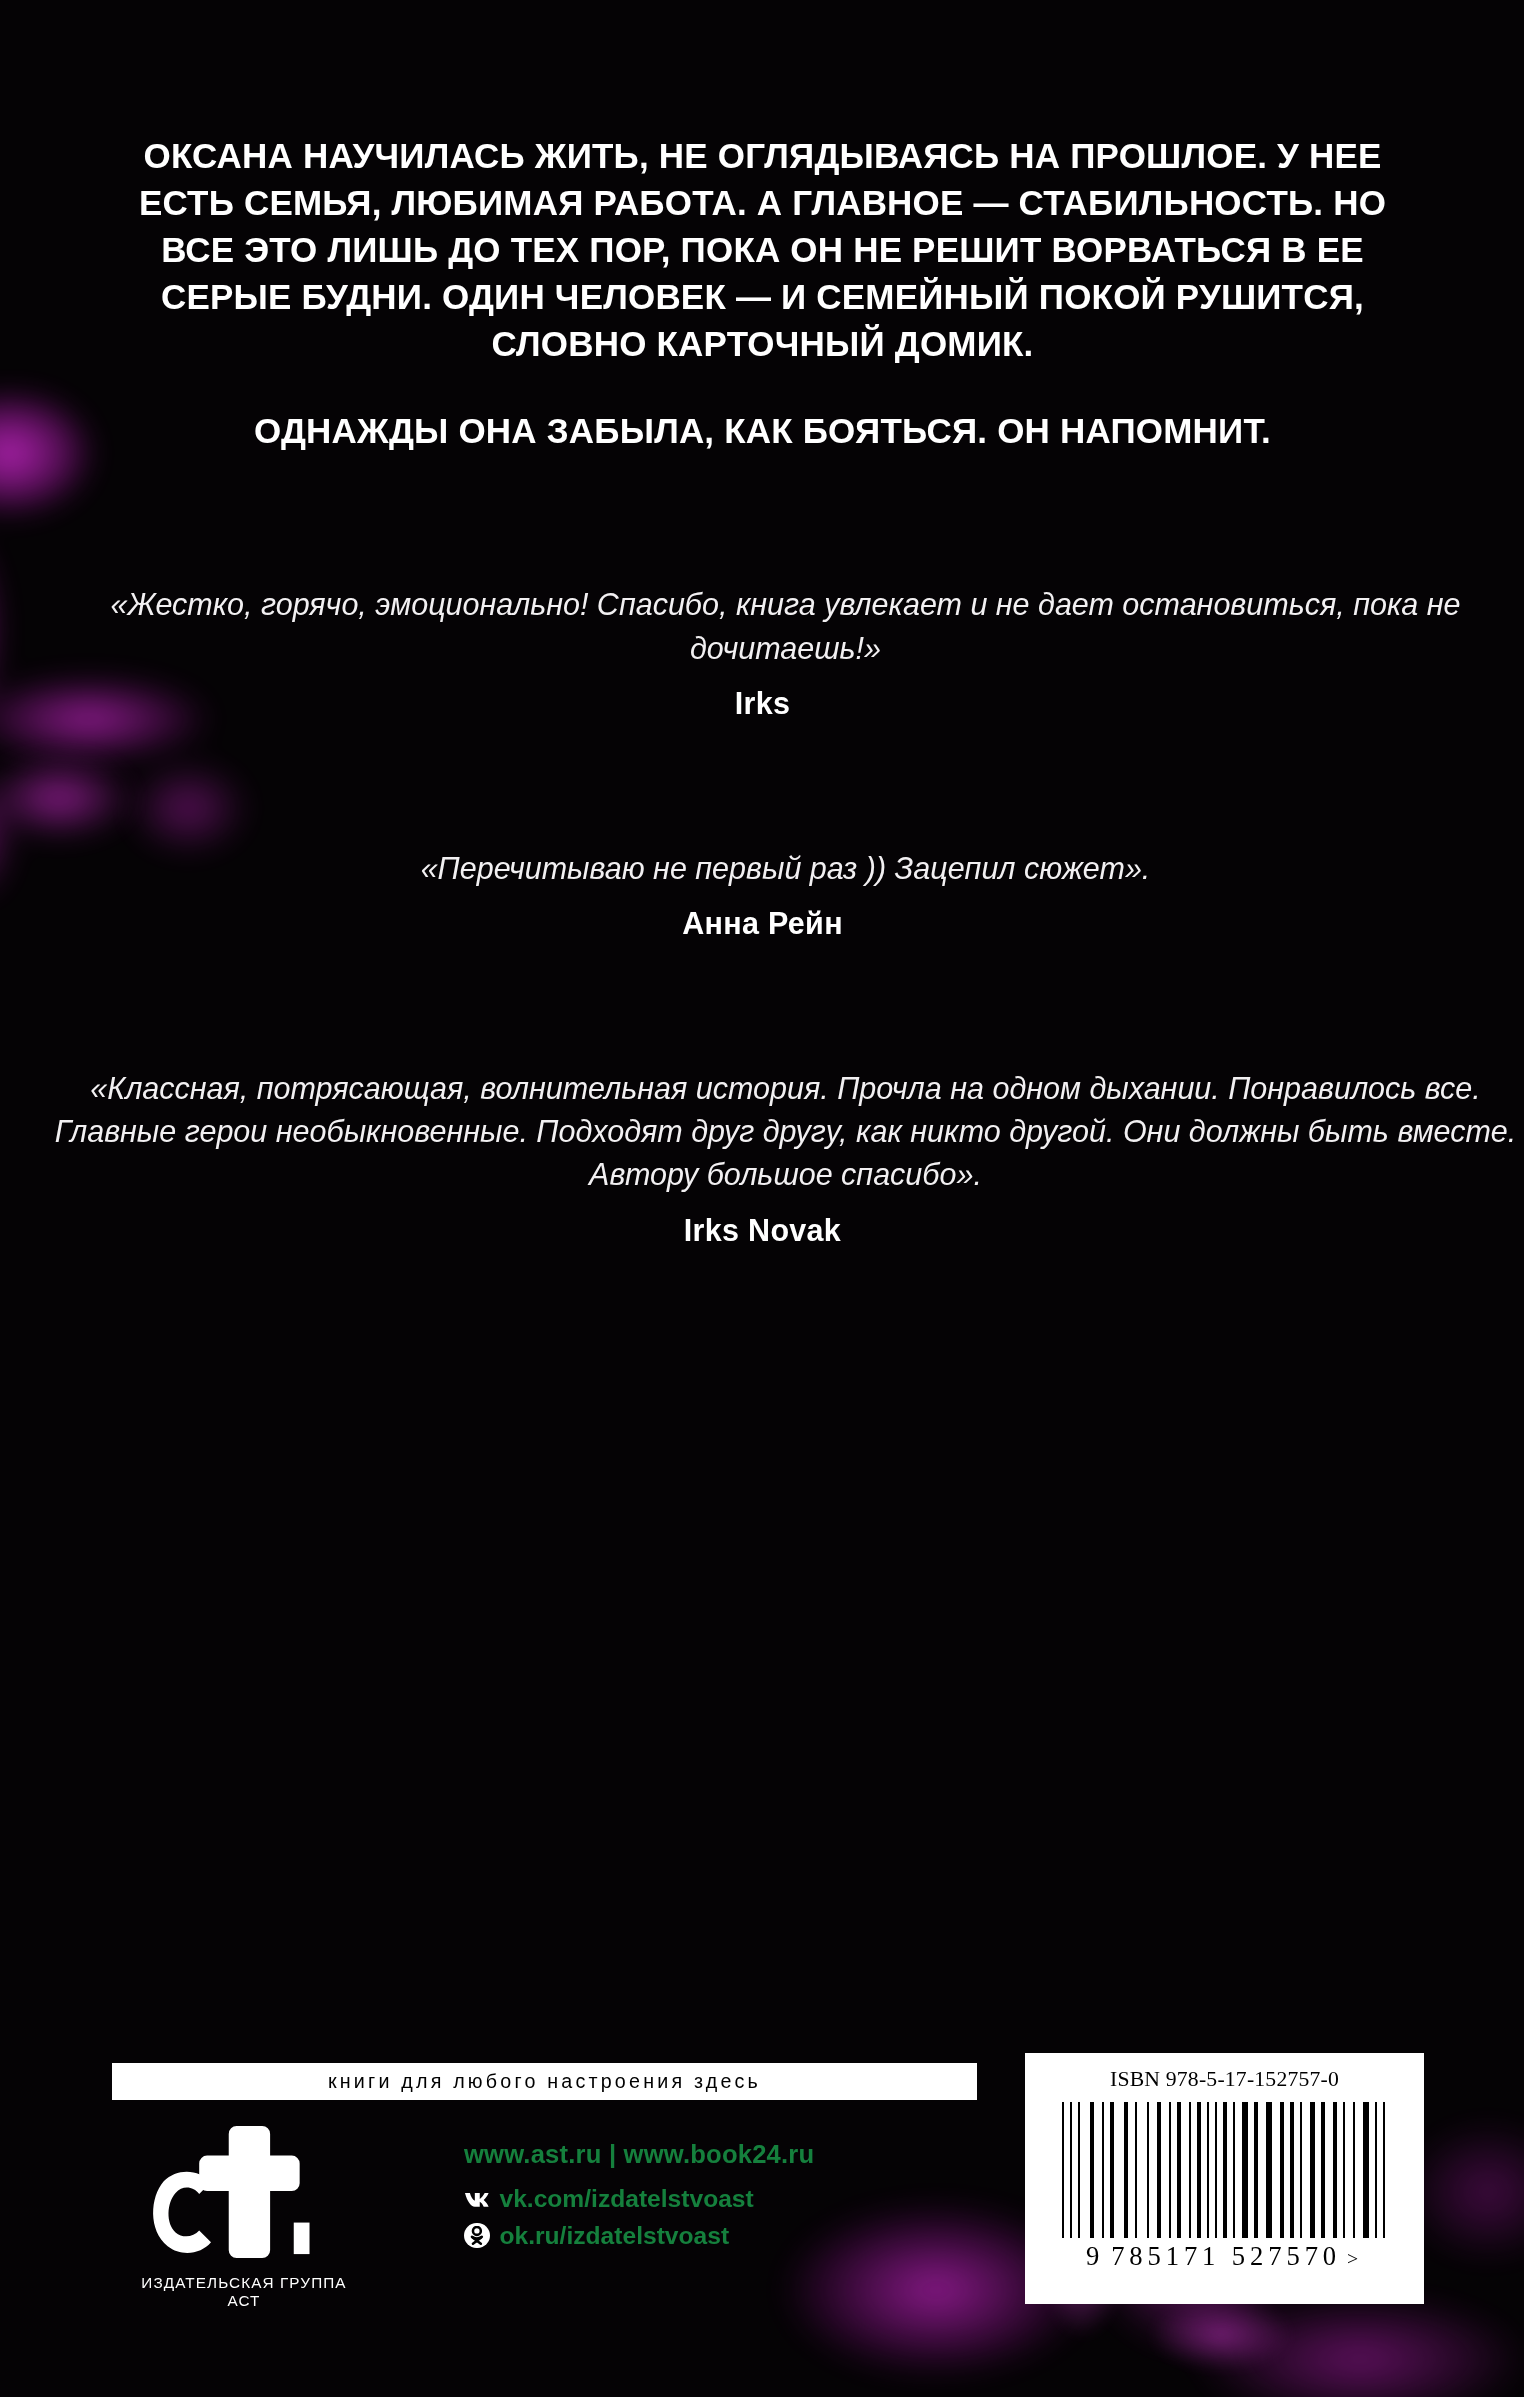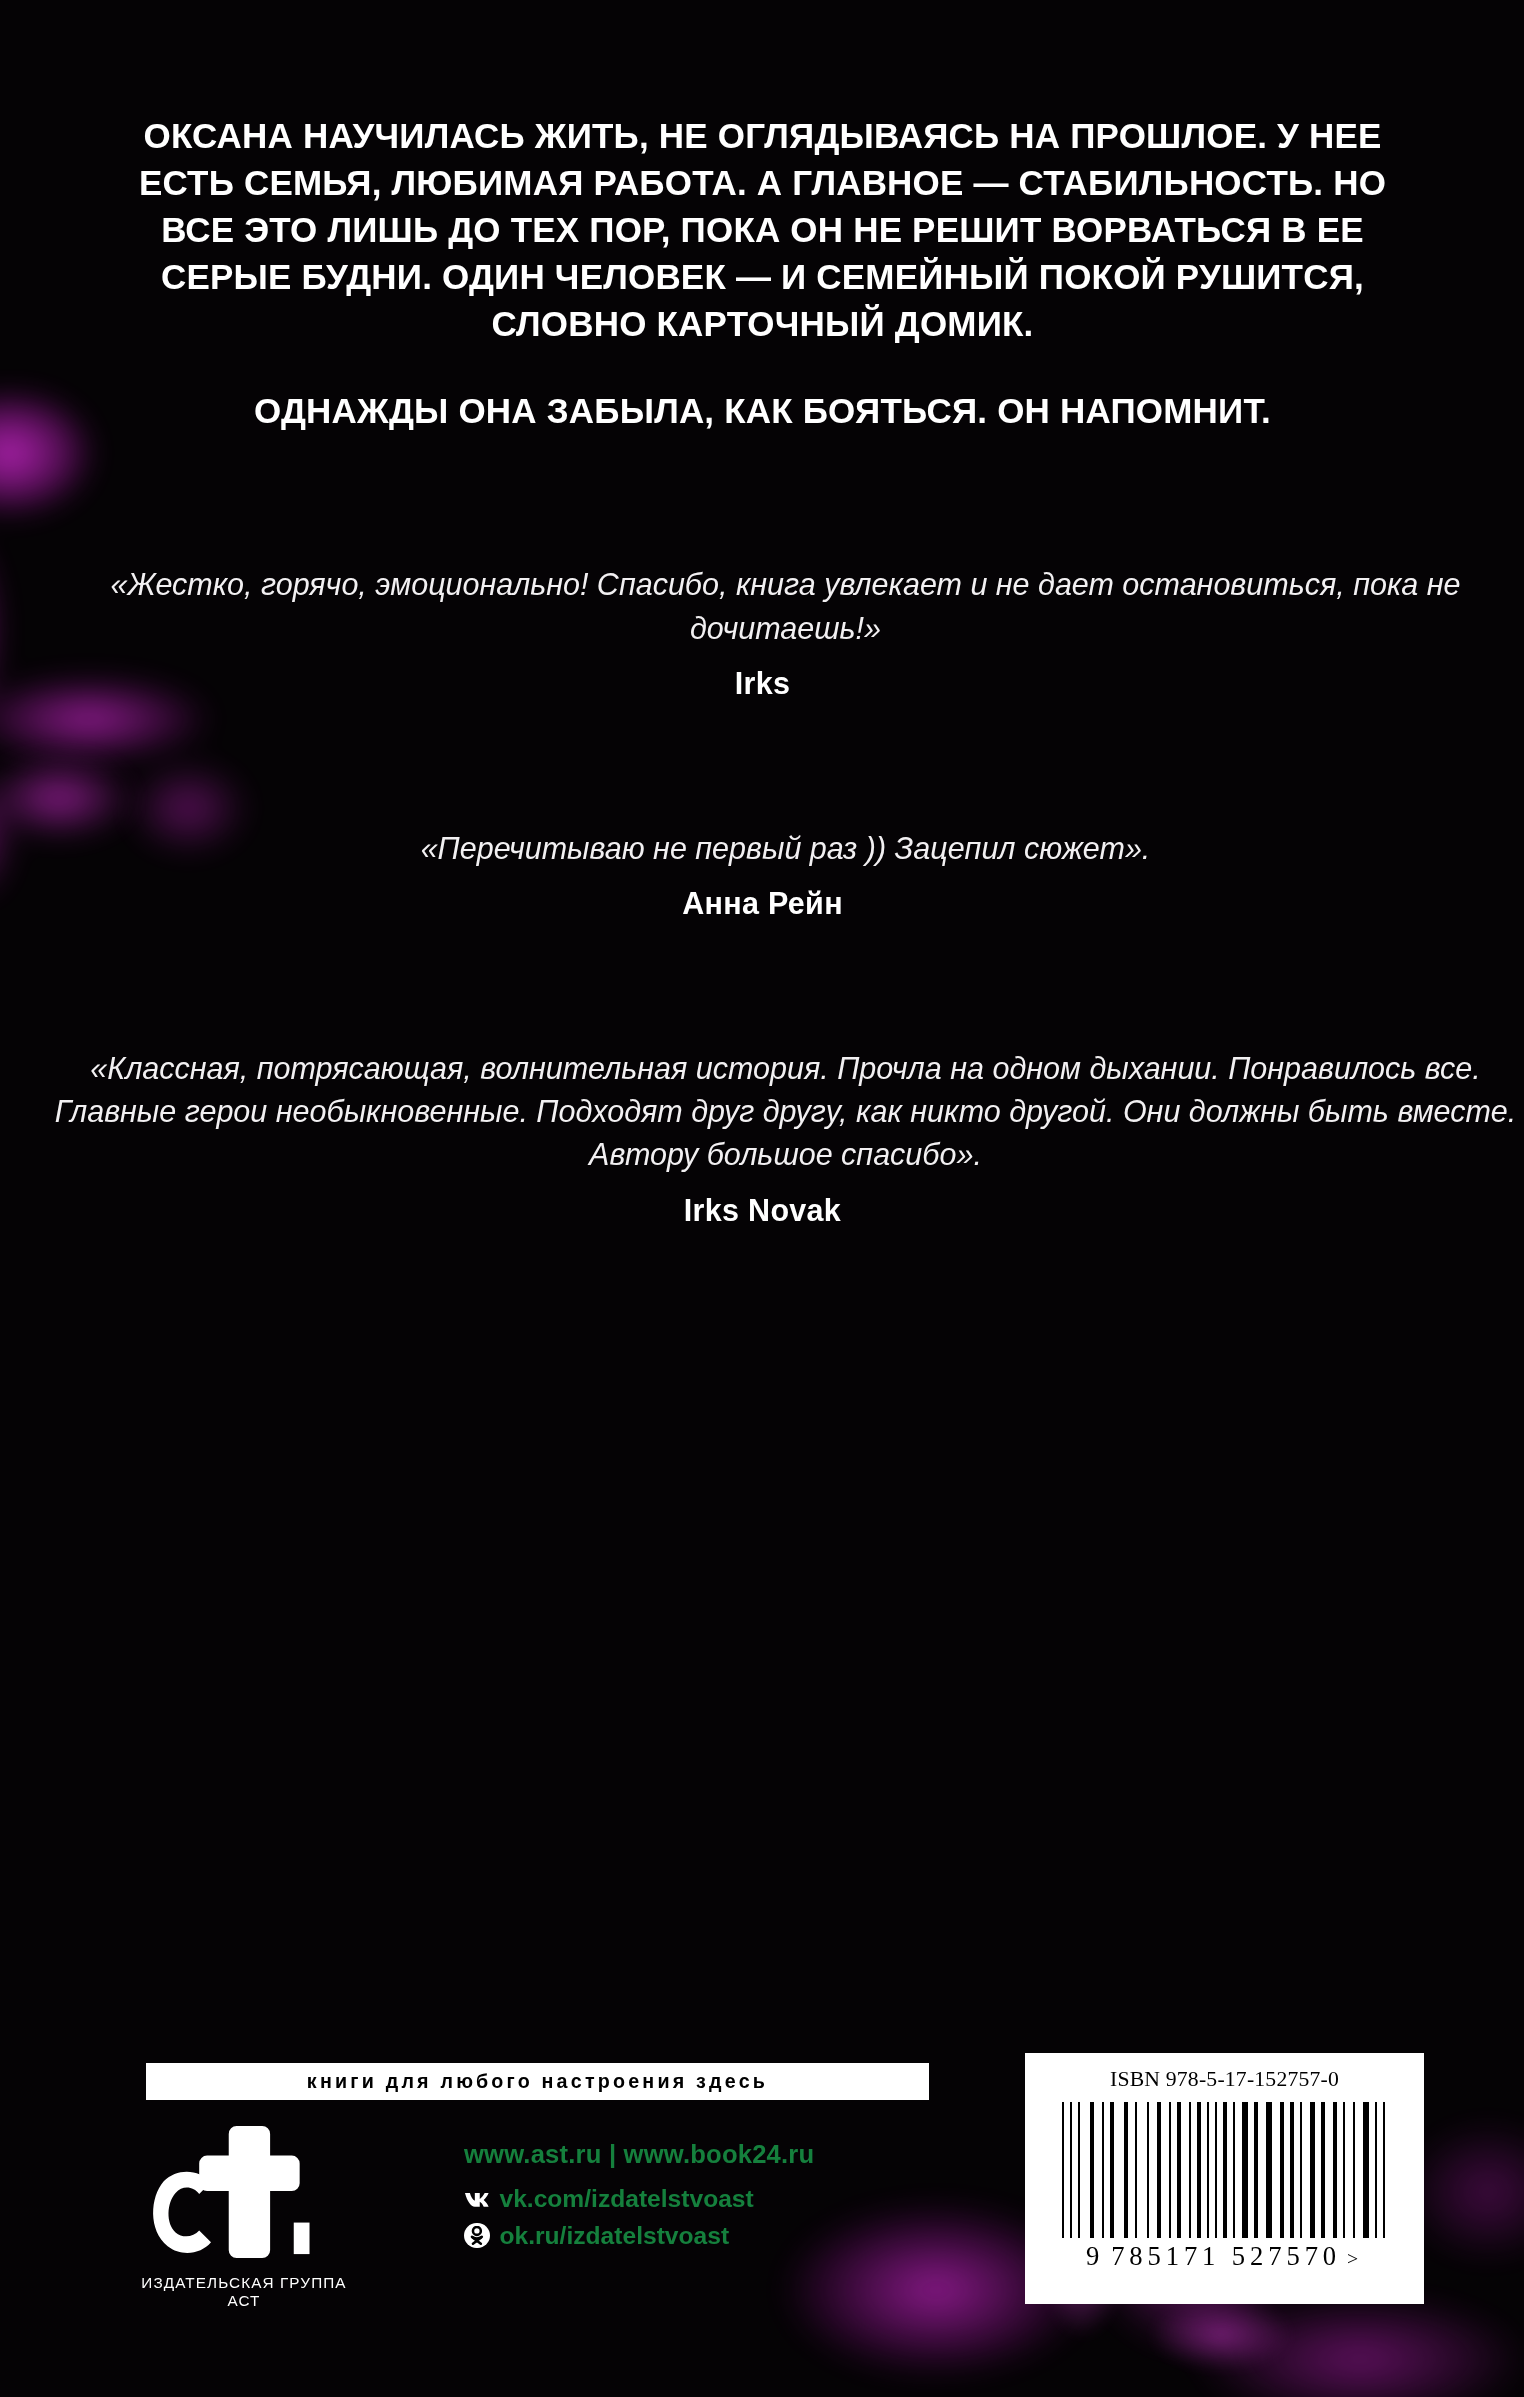--- a/index.html
+++ b/index.html
@@ -74,20 +74,21 @@
     z-index: 3;
   }
   .blurb {
     padding: 113px 108px 0 108px;
     text-align: center;
     color: #ffffff;
     font-weight: bold;
     font-size: 35px;
     line-height: 1.34;
     letter-spacing: 0.2px;
+    margin-top: 20px;
   }
   .blurb p {
     margin: 0;
   }
   .blurb .gap-para {
     margin-top: 41px;
   }
 
   
   .reviews {
@@ -117,27 +118,27 @@
   .footer {
     position: absolute;
     left: 0;
     bottom: 0;
     width: 100%;
     height: 355px;
     z-index: 5;
   }
   .tagline {
     position: absolute;
-    left: 146px;
+    left: 112px;
     top: 19.7px;
-    width: 783px;
+    width: 865px;
     background: #ffffff;
     color: #000000;
     text-align: center;
-    font-weight: bold;
+    font-weight: normal;
     font-size: 19.7px;
     letter-spacing: 3.2px;
     padding: 6.9px 0 7.9px 0;
     text-transform: lowercase;
   }
   .ast-logo {
     position: absolute;
     left: 126px;
     top: 77px;
     width: 236px;

